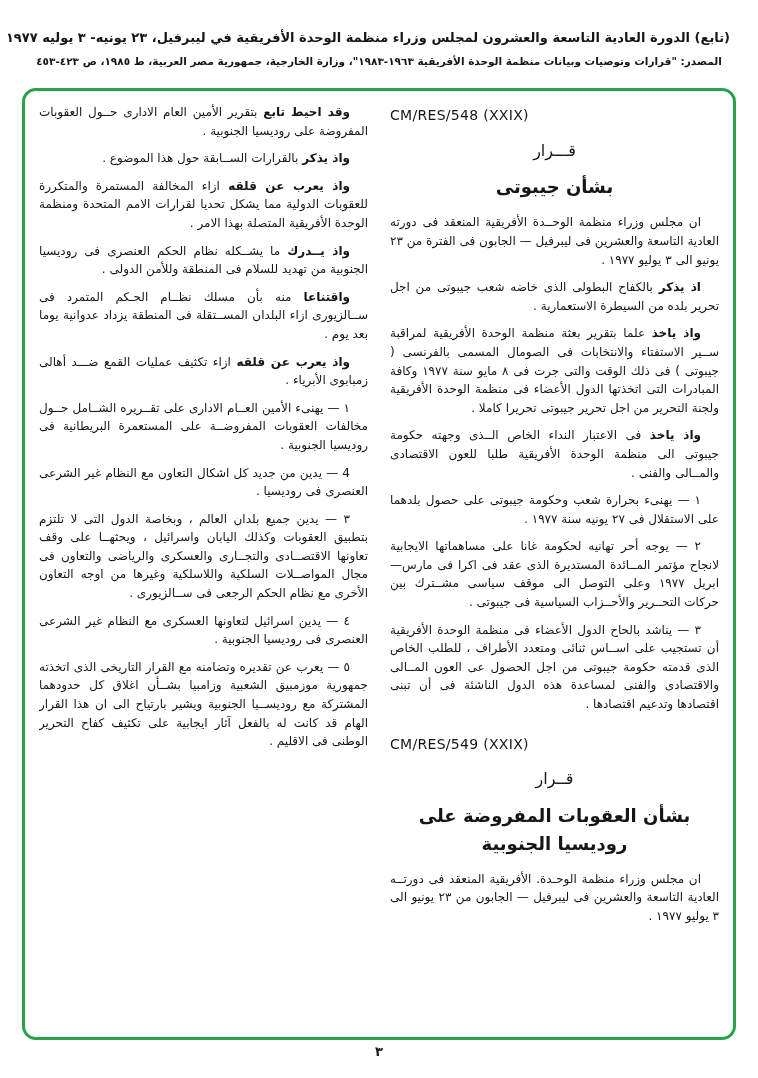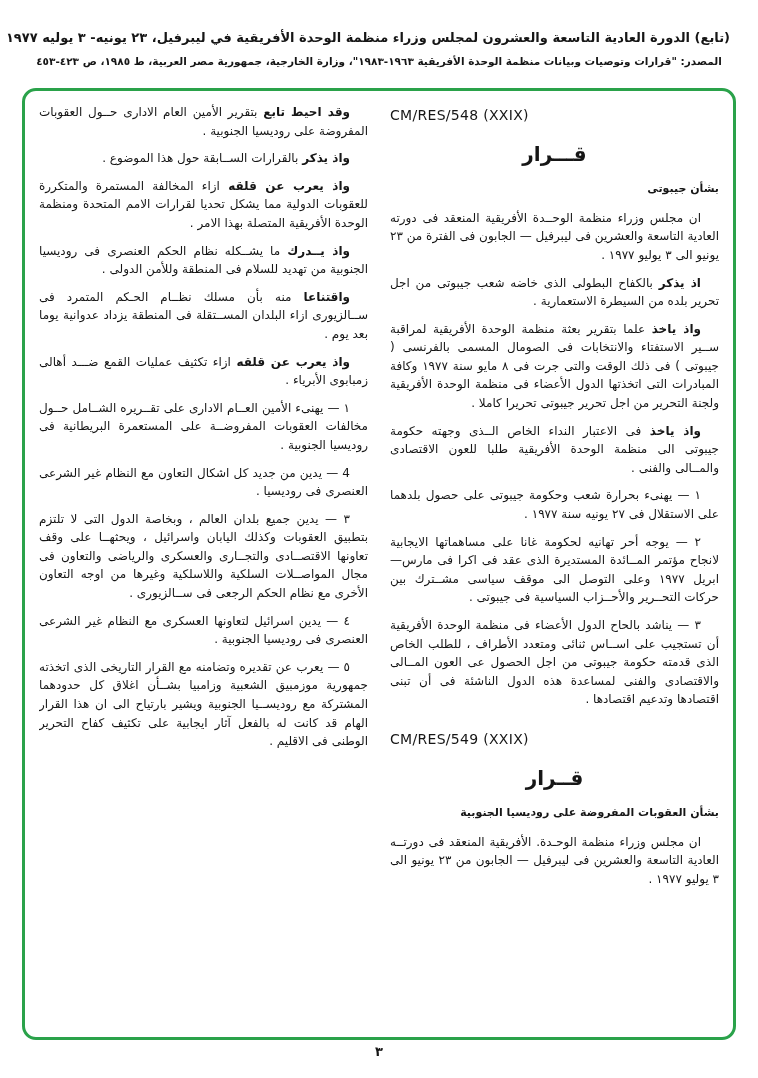--- a/index.html
+++ b/index.html
@@ -42,25 +42,25 @@
     text-indent:18px;
   }
   .col p b{font-weight:bold;}
   .res-code{
     direction:ltr;text-align:left;
     font-size:14px;letter-spacing:.3px;
     margin:2px 0 12px 0;
   }
   .res-code.second{margin-top:20px;}
   .res-title{
-    text-align:center;font-weight:bold;font-size:20px;
+    text-align:center;font-weight:normal;font-size:16px;
     margin:6px 0 10px 0;text-indent:0;
   }
   .res-subtitle{
-    text-align:right;font-weight:bold;font-size:11px;
+    text-align:center;font-weight:bold;font-size:18px;
     margin:0 0 12px 0;text-indent:0;
   }
   .page-number{
     position:absolute;top:1044px;left:0;width:758px;
     text-align:center;font-size:13px;font-weight:bold;
   }
 </style>
 </head>
 <body>
 

